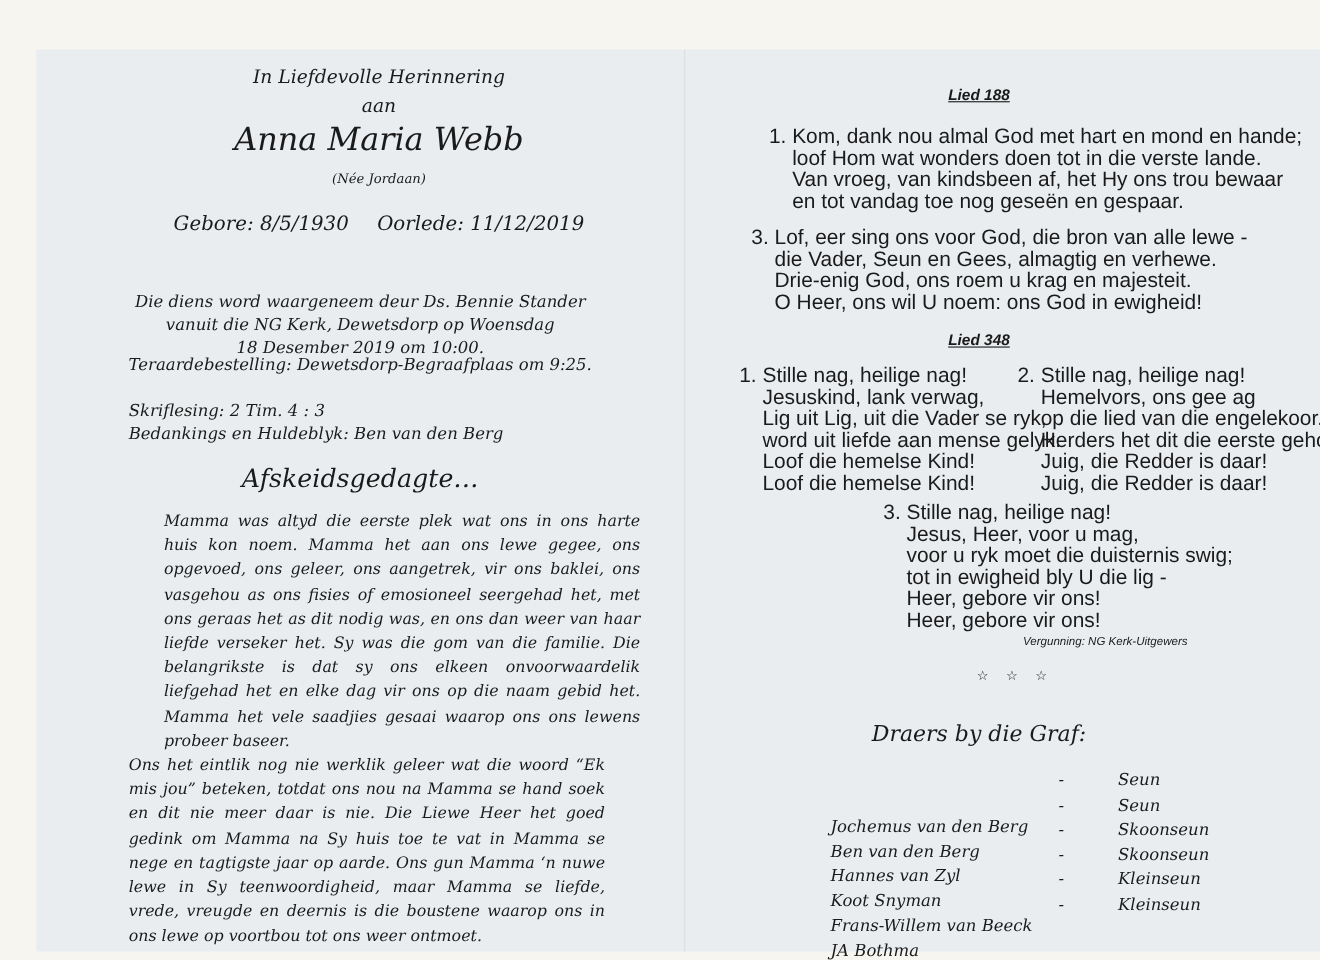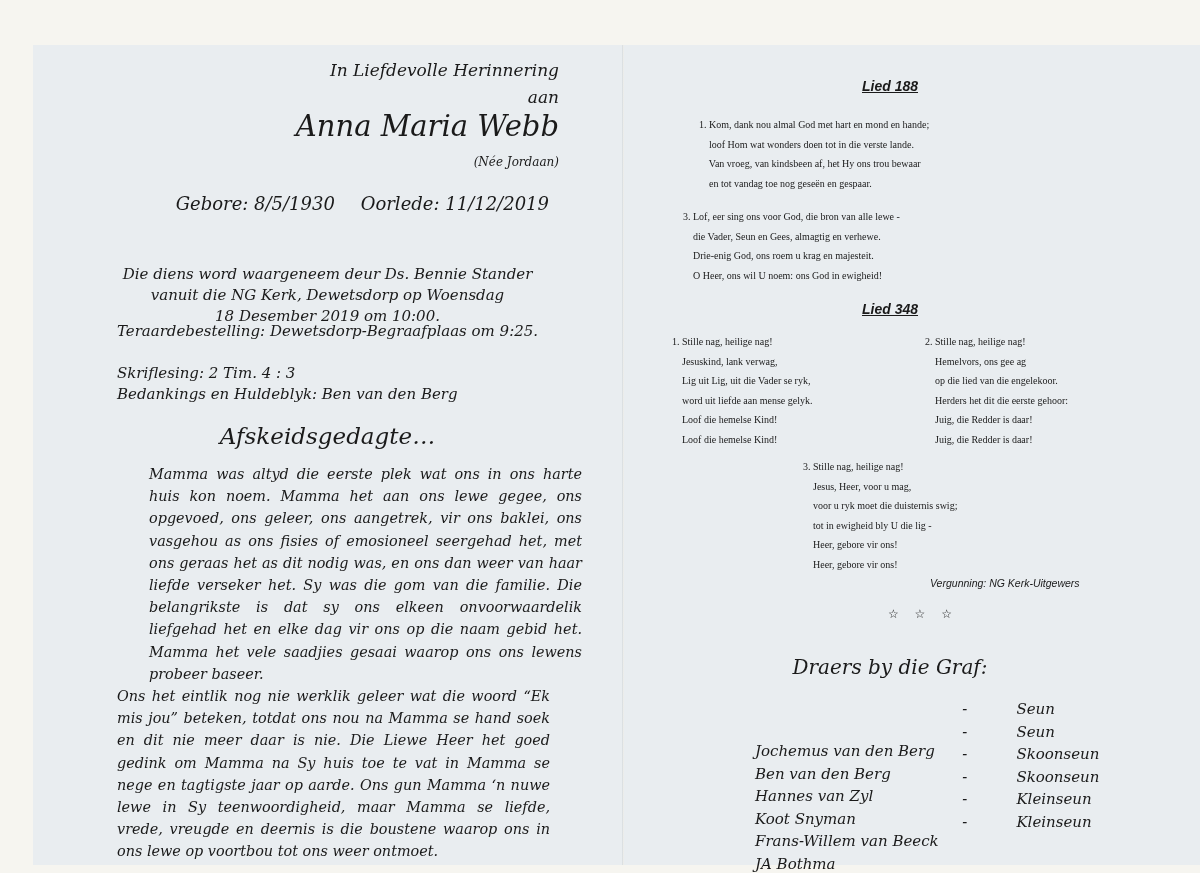--- a/index.html
+++ b/index.html
@@ -14,42 +14,42 @@
     position:absolute; left:33px; top:45px; width:1167px; height:820px;
     background:#e9edf0;
   }
   .fold {
     position:absolute; left:622px; top:45px; width:2px; height:820px;
     background:linear-gradient(to right,#d4d9dd,#f3f3ef);
   }
   .page-left { position:absolute; left:100px; top:45px; width:455px; height:820px; }
   .page-right { position:absolute; left:640px; top:45px; width:560px; height:820px; }
 
-  .hdr-line { position:absolute; left:4px; width:455px; text-align:right; font-style:italic; }
+  .hdr-line { position:absolute; left:17px; width:455px; text-align:center; font-style:italic; }
   .title-in { top:15px; font-size:17px; }
   .title-aan { top:42px; font-size:17px; }
   .title-name { top:64px; font-size:29px; }
   .title-nee { top:110px; font-size:12px; }
   .title-dates { top:148px; font-size:18px; }
   .title-dates span { margin:0 10px; }
 
   .service { position:absolute; top:193px; left:0; width:455px; text-align:center; font-style:italic; font-size:15px; line-height:21px;margin-top:26px; }
   .burial { position:absolute; top:277px; left:0; width:455px; text-align:center; font-style:italic; font-size:15px; }
   .reading { position:absolute; top:318px; left:17px; font-style:italic; font-size:15px; line-height:21px; }
   .farewell-title { position:absolute; top:378px; left:0; width:455px; text-align:center; font-style:italic; font-size:23px; }
 
   .para { position:absolute; left:17px; width:433px; font-style:italic; font-size:14.4px; line-height:22.2px; text-align:justify; }
   .para1 { top:418px;margin-left:32px; }
   .para2 { top:640px; }
 
   .lied-title { position:absolute; left:0; width:500px; text-align:center; font-family:"Liberation Sans", sans-serif; font-weight:bold; font-style:italic; font-size:14px; text-decoration:underline; }
   .lied188 { top:33px; }
   .lied348 { top:256px; }
 
-  .verse { position:absolute; font-family:Liberation Serif, serif; font-size:10px; line-height:19.5px; white-space:pre; }
+  .verse { position:absolute; font-family:Liberation Sans, sans-serif; font-size:19px; line-height:19.5px; white-space:pre; }
   .v188-1 { top:70px; left:59px; }
   .v188-3 { top:162px; left:43px; }
   .v348-1 { top:287px; left:32px; }
   .v348-2 { top:287px; left:285px; }
   .v348-3 { top:412px; left:163px; }
 
   .license { position:absolute; top:532px; left:290px; font-family:"Liberation Sans", sans-serif; font-style:italic; font-size:10.5px; }
   .stars { position:absolute; top:562px; left:248px; font-size:12px; letter-spacing:6px; }
 
   .bearers-title { position:absolute; top:610px; left:0; width:500px; text-align:center; font-style:italic; font-size:20px; }

